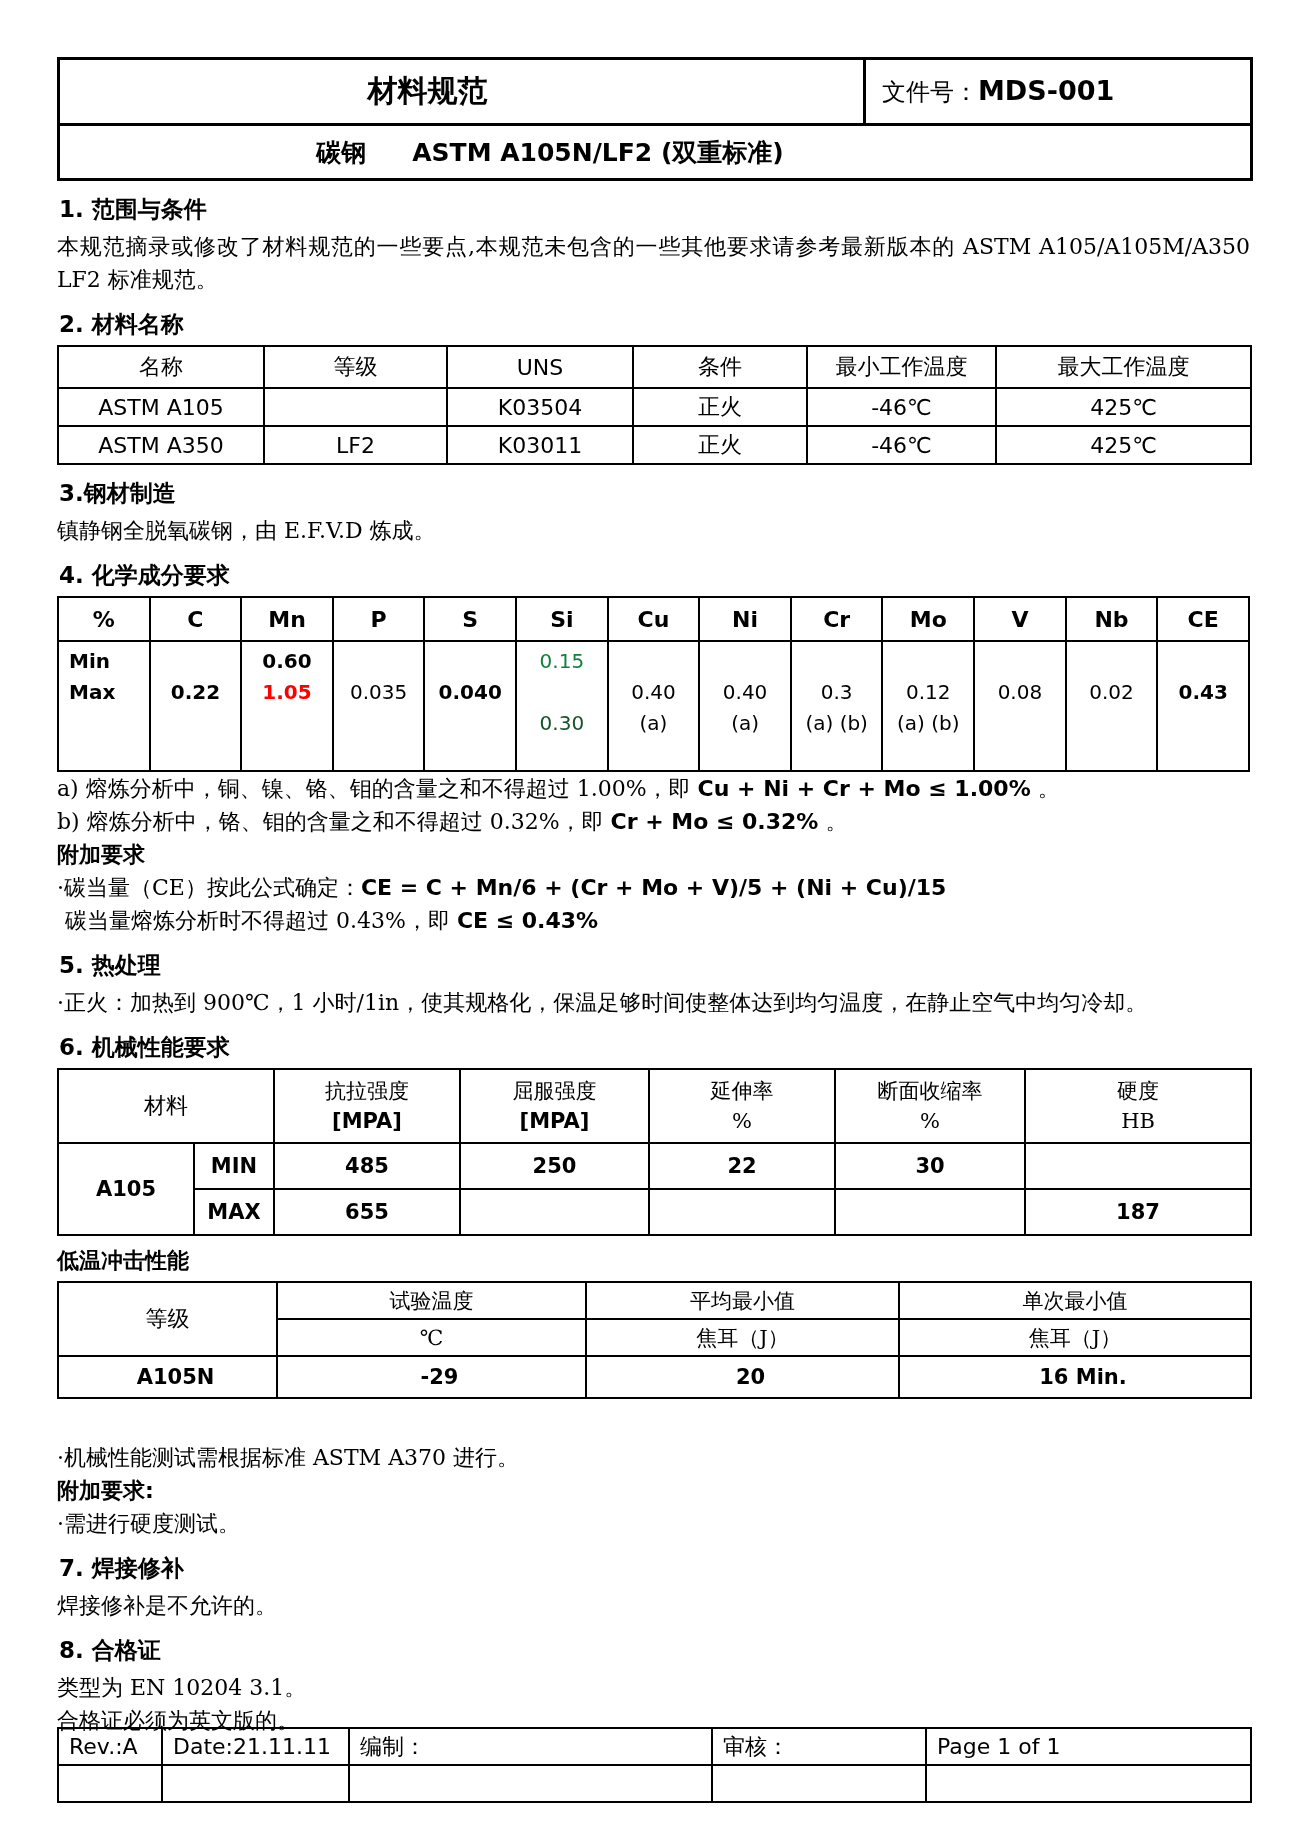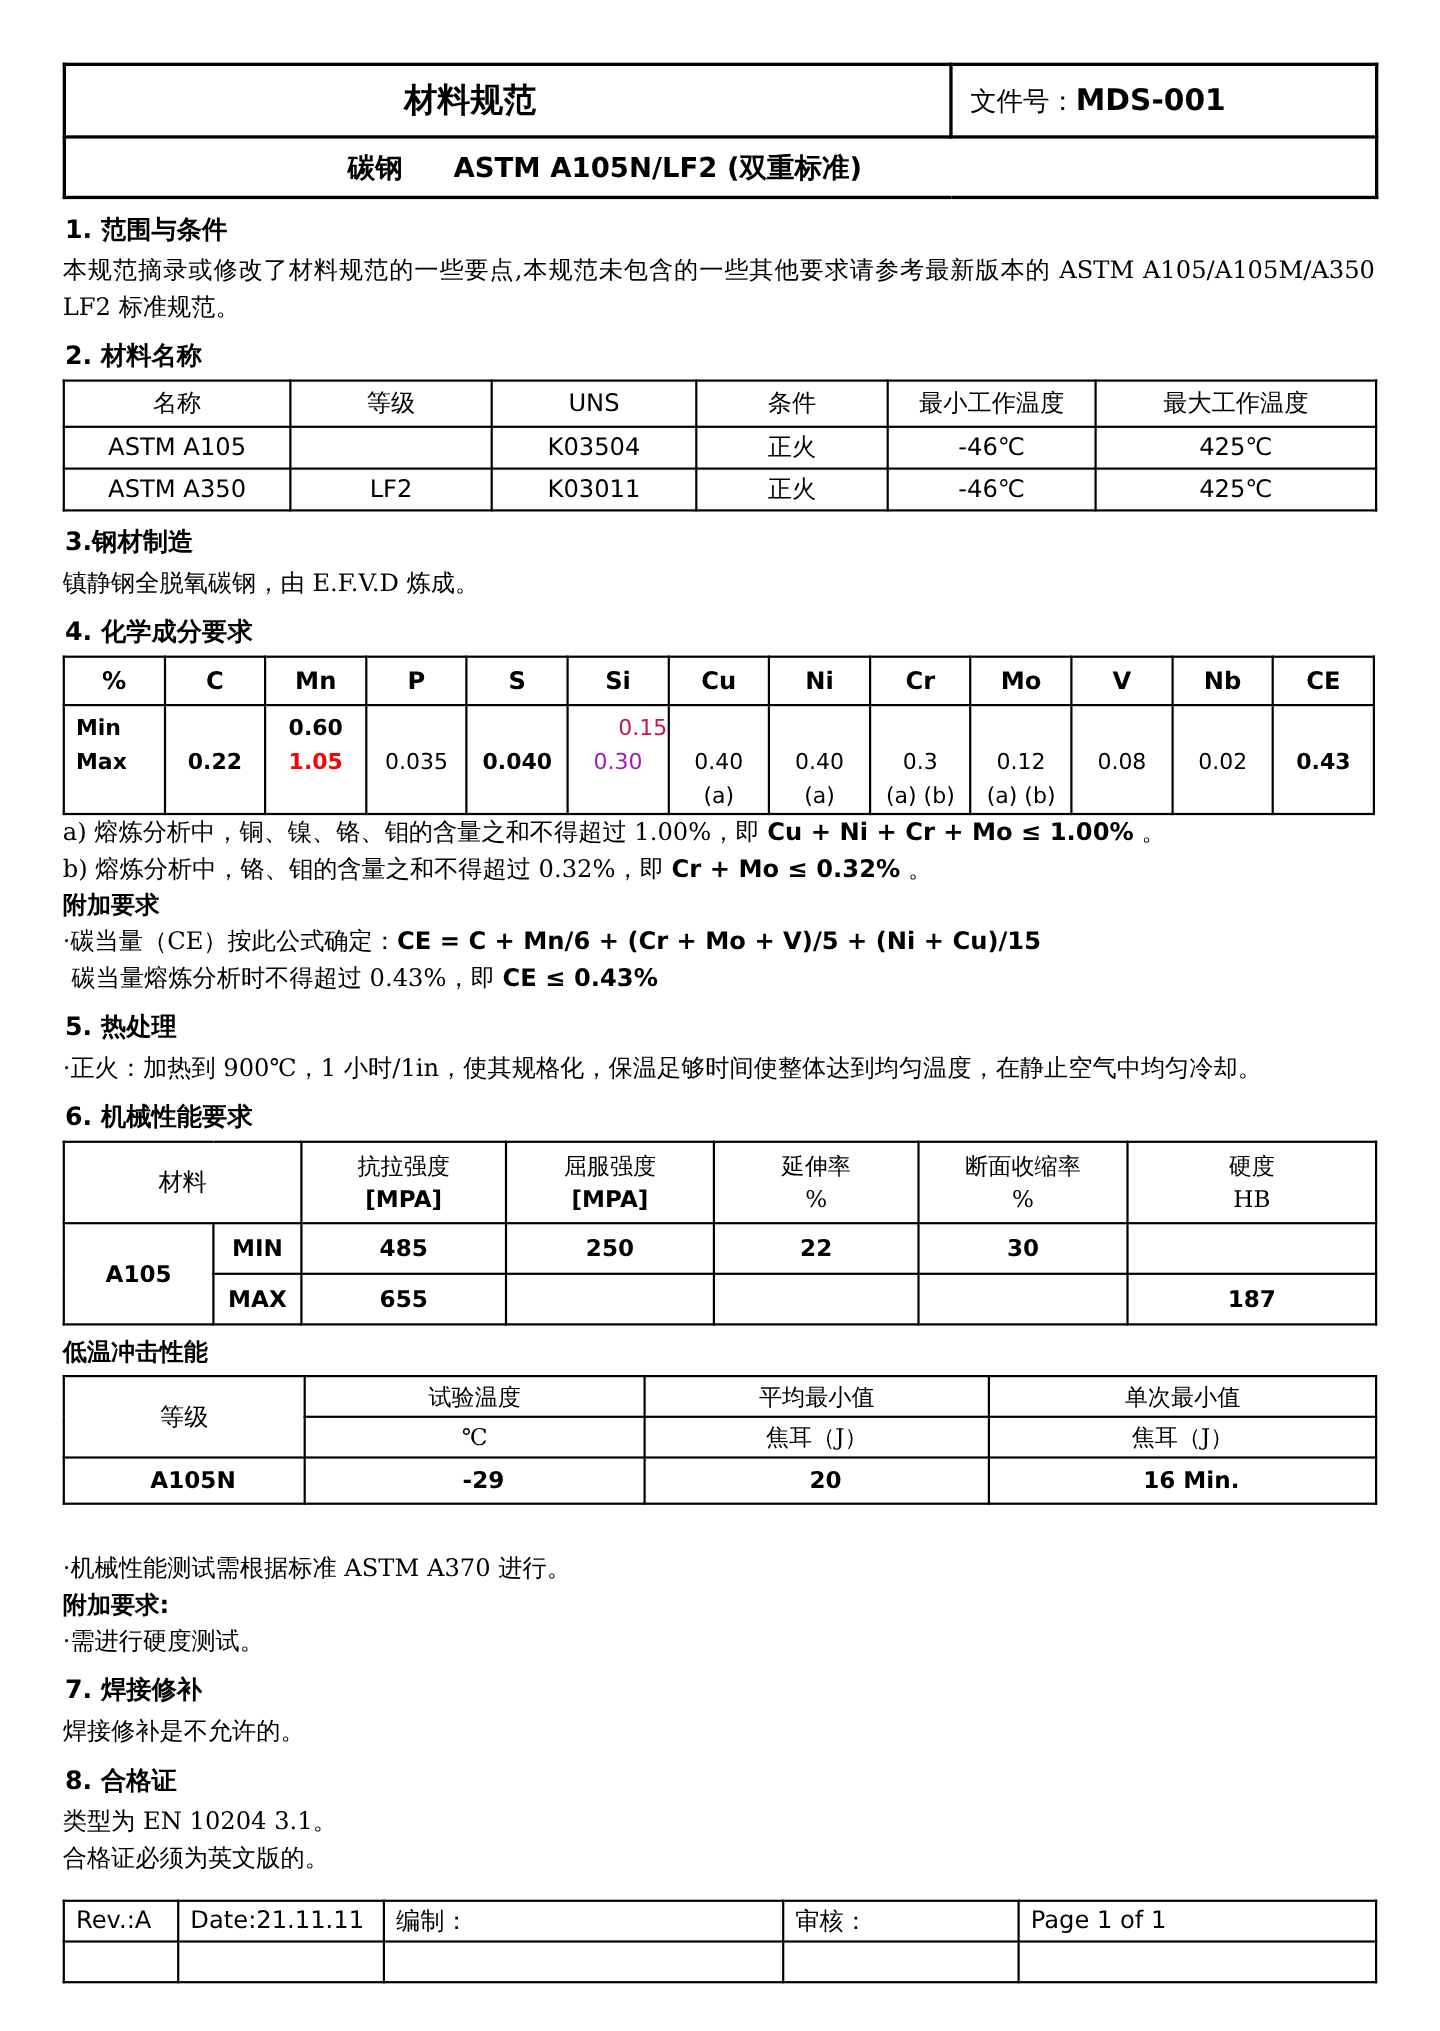--- a/index.html
+++ b/index.html
@@ -171,22 +171,22 @@
         <div class="chem-line"></div>
         <div class="chem-line">0.035</div>
         <div class="chem-line"></div>
       </td>
       <td>
         <div class="chem-line"></div>
         <div class="chem-line b">0.040</div>
         <div class="chem-line"></div>
       </td>
       <td>
-        <div class="chem-line" style="color: #be185d; text-align: right;">0.15</div>
-        <div class="chem-line" style="color: #a21caf;">0.30</div>
+        <div class="chem-line" style="color: #15803d;">0.15</div>
+        <div class="chem-line" style="color: #14532d; margin-top: 31px;">0.30</div>
         <div class="chem-line"></div>
       </td>
       <td>
         <div class="chem-line"></div>
         <div class="chem-line">0.40</div>
         <div class="chem-line">(a)</div>
       </td>
       <td>
         <div class="chem-line"></div>
         <div class="chem-line">0.40</div>

